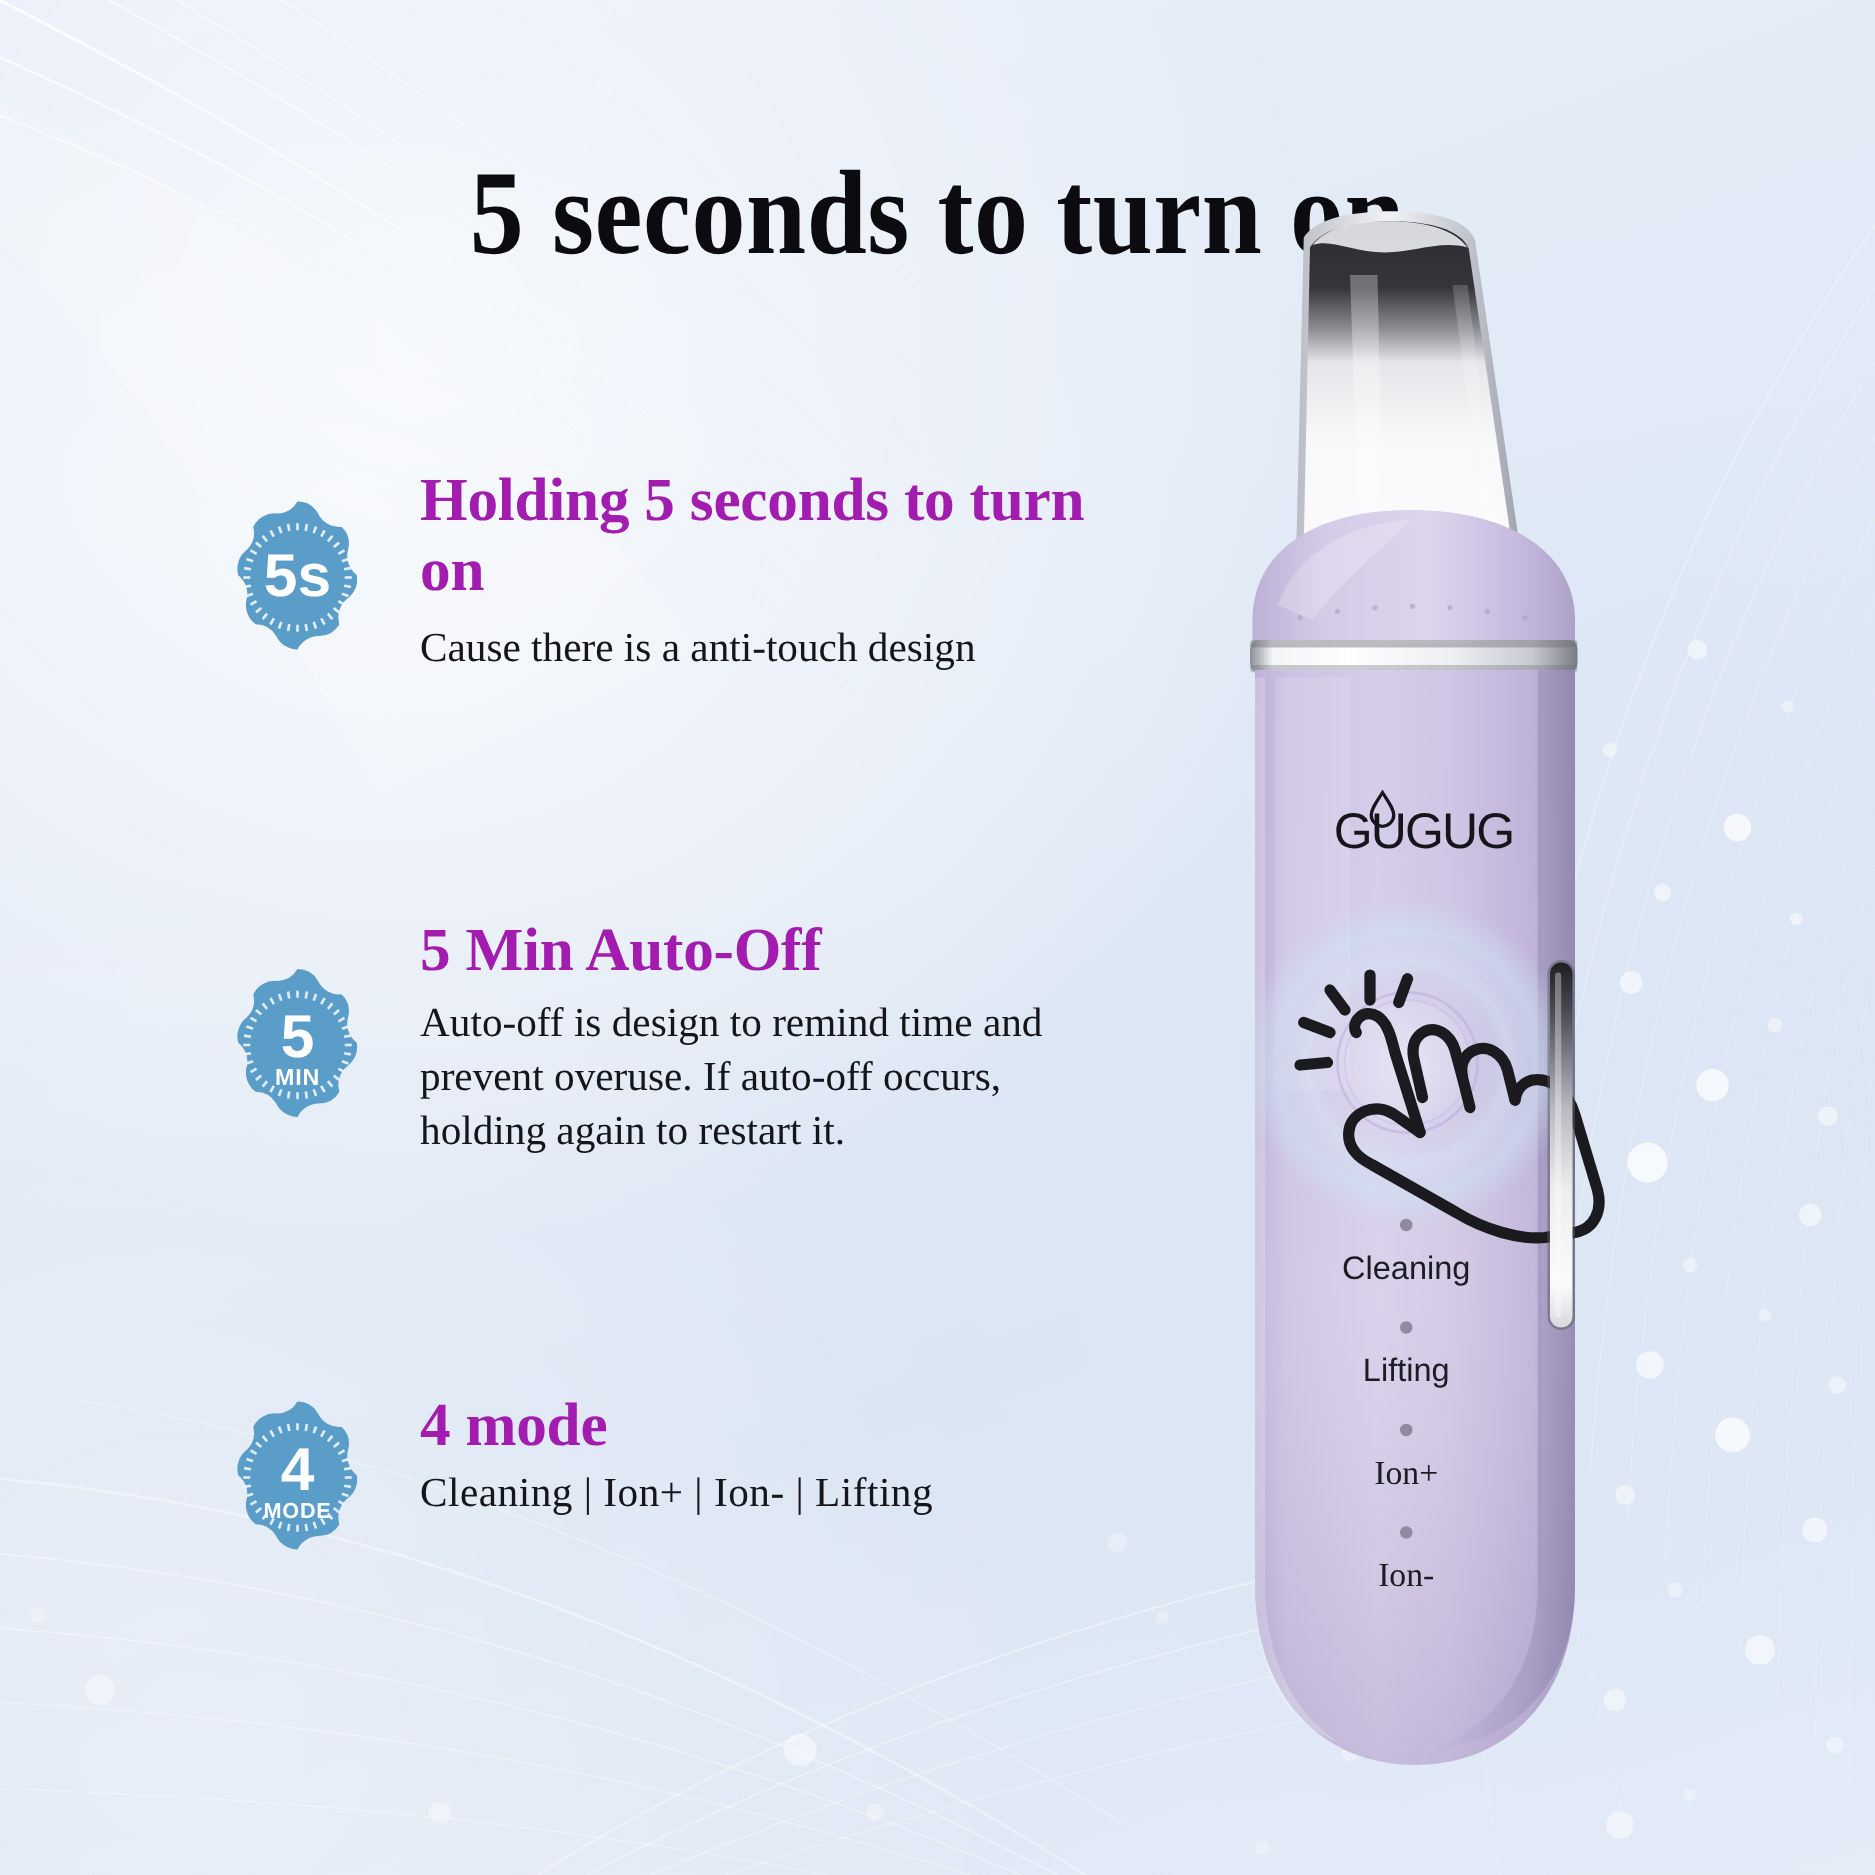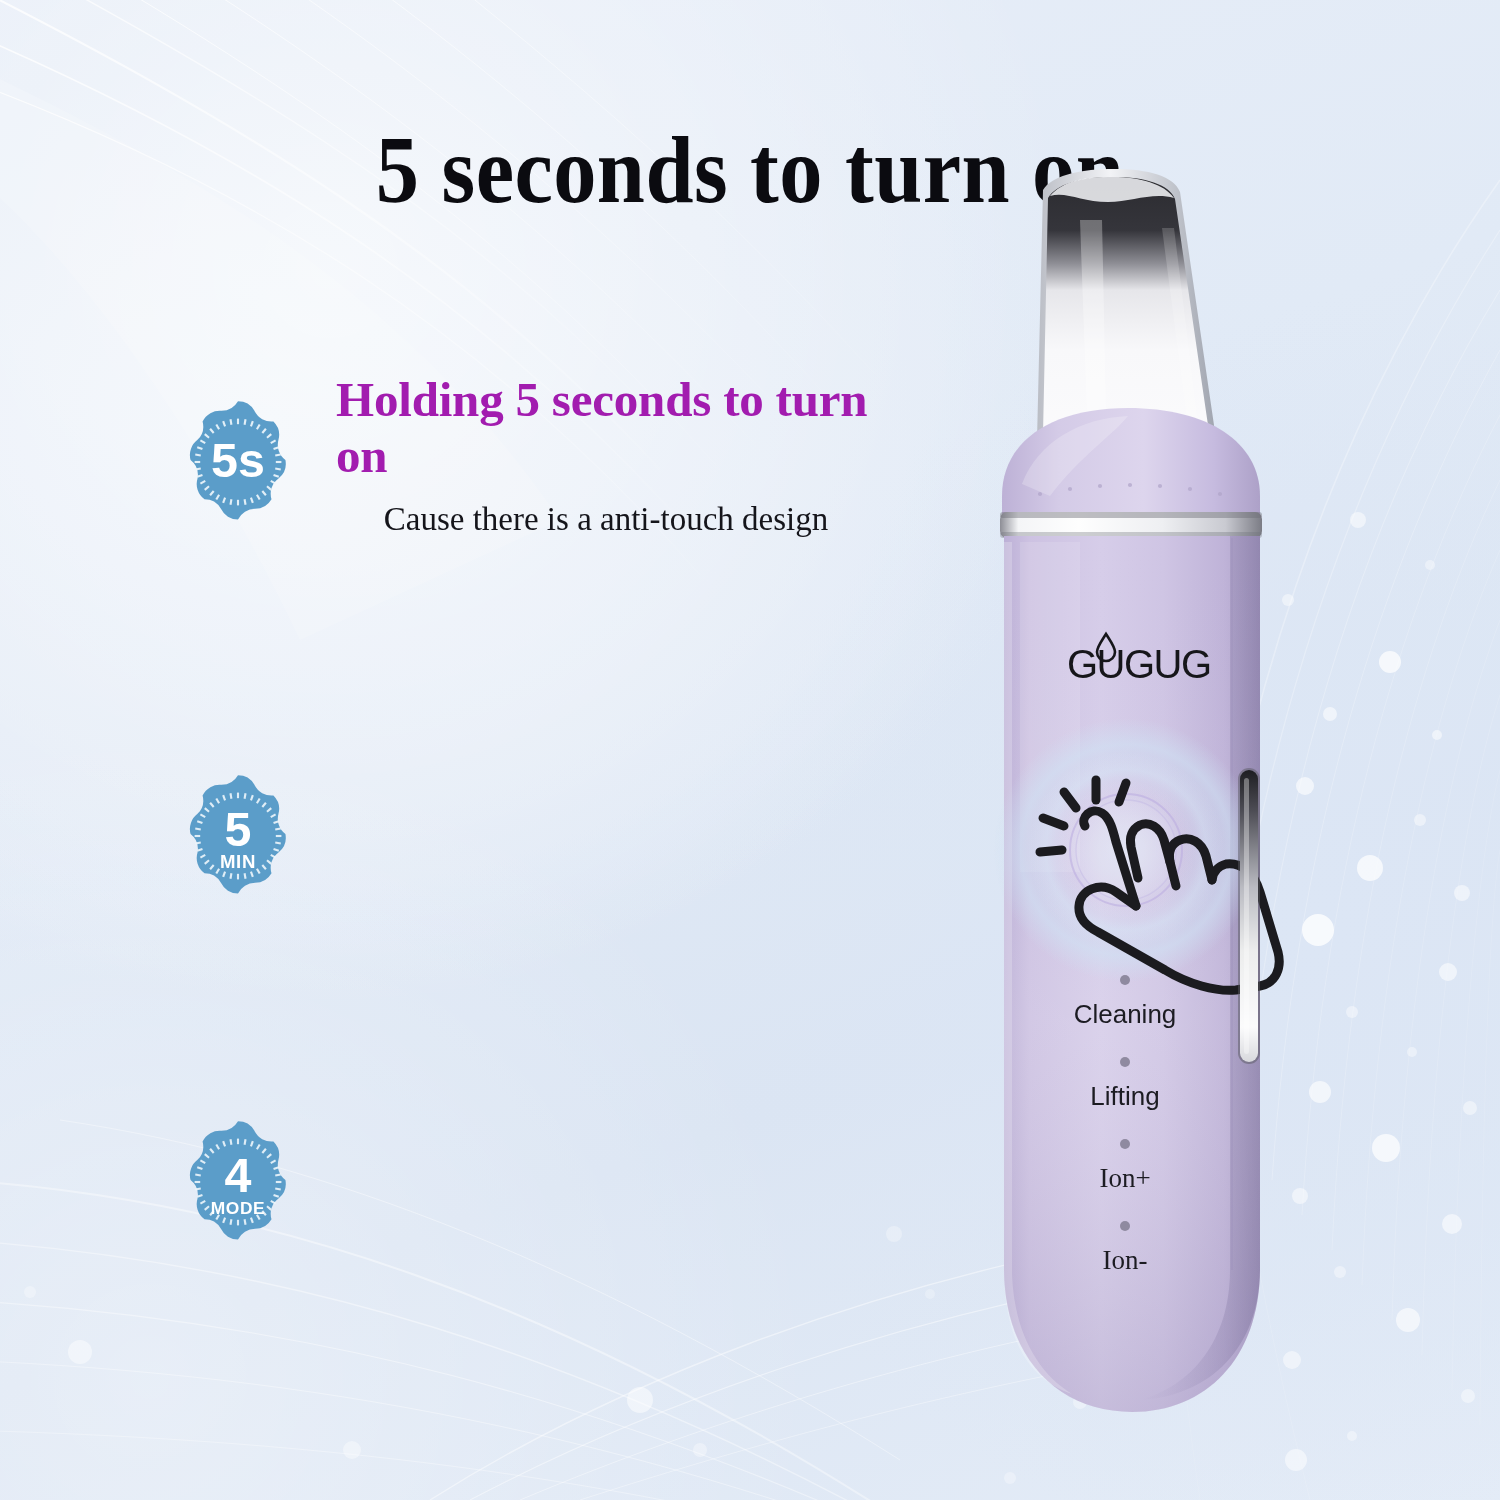--- a/index.html
+++ b/index.html
@@ -77,21 +77,20 @@
     letter-spacing: -0.2px;
     margin: 0;
   }
   .fbody {
     font-family: "Liberation Serif", serif;
     font-weight: 400;
     font-size: 33px;
     line-height: 1.30;
     color: #15151b;
     margin: 10px 0 0 0;
-    text-align: center;
   }
   .f1 .fbody { margin-top: 14px; }
   .f3 .fbody { margin-top: 6px; letter-spacing: 0.4px; }
 
   
   .device { position: absolute; left: 930px; top: 150px; width: 430px; height: 1320px; }
 </style>
 </head>
 <body>
 
@@ -314,20 +313,24 @@
             <line x1="0" y1="-70" x2="0" y2="-61" transform="rotate(310)"></line>
             <line x1="0" y1="-70" x2="0" y2="-61" transform="rotate(320)"></line>
             <line x1="0" y1="-70" x2="0" y2="-61" transform="rotate(330)"></line>
             <line x1="0" y1="-70" x2="0" y2="-61" transform="rotate(340)"></line>
             <line x1="0" y1="-70" x2="0" y2="-61" transform="rotate(350)"></line>
           </g>
         </g>
         <text x="100" y="116" text-anchor="middle" font-family="Liberation Sans, sans-serif" font-weight="700" font-size="78" fill="#ffffff">5</text>
         <text x="100" y="152" text-anchor="middle" font-family="Liberation Sans, sans-serif" font-weight="700" font-size="30" letter-spacing="1" fill="#ffffff">MIN</text>
       </svg>
+      <div class="ftext">
+        <p class="fhead">5 Min Auto-Off</p>
+        <p class="fbody">Auto-off is design to remind time and prevent overuse. If auto-off occurs, holding again to restart it.</p>
+      </div>
     </div>
 
     <div class="feature f3">
       <svg class="badge" viewBox="0 0 200 200" xmlns="http://www.w3.org/2000/svg">
         <path d="M100 4
                  a30 30 0 0 1 26 15 a30 30 0 0 0 30 17 a30 30 0 0 1 8 29
                  a30 30 0 0 0 11 32 a30 30 0 0 1 -11 29 a30 30 0 0 0 -11 33
                  a30 30 0 0 1 -26 15 a30 30 0 0 0 -27 17 a30 30 0 0 1 -27 -17
                  a30 30 0 0 0 -26 -15 a30 30 0 0 1 -11 -33 a30 30 0 0 0 -11 -29
                  a30 30 0 0 1 11 -32 a30 30 0 0 0 8 -29 a30 30 0 0 1 30 -17
@@ -368,20 +371,24 @@
             <line x1="0" y1="-70" x2="0" y2="-61" transform="rotate(310)"></line>
             <line x1="0" y1="-70" x2="0" y2="-61" transform="rotate(320)"></line>
             <line x1="0" y1="-70" x2="0" y2="-61" transform="rotate(330)"></line>
             <line x1="0" y1="-70" x2="0" y2="-61" transform="rotate(340)"></line>
             <line x1="0" y1="-70" x2="0" y2="-61" transform="rotate(350)"></line>
           </g>
         </g>
         <text x="100" y="116" text-anchor="middle" font-family="Liberation Sans, sans-serif" font-weight="700" font-size="78" fill="#ffffff">4</text>
         <text x="100" y="152" text-anchor="middle" font-family="Liberation Sans, sans-serif" font-weight="700" font-size="28" letter-spacing="1" fill="#ffffff">MODE</text>
       </svg>
+      <div class="ftext">
+        <p class="fhead">4 mode</p>
+        <p class="fbody">Cleaning  |  Ion+  |  Ion-  |  Lifting</p>
+      </div>
     </div>
 
   </div>
 
   <svg class="device" viewBox="0 0 430 1320" xmlns="http://www.w3.org/2000/svg">
     <defs>
       <linearGradient id="bladeG" x1="0" y1="0" x2="0" y2="1">
         <stop offset="0%" stop-color="#2b2b30"></stop>
         <stop offset="16%" stop-color="#35353b"></stop>
         <stop offset="26%" stop-color="#8e8e95"></stop>

